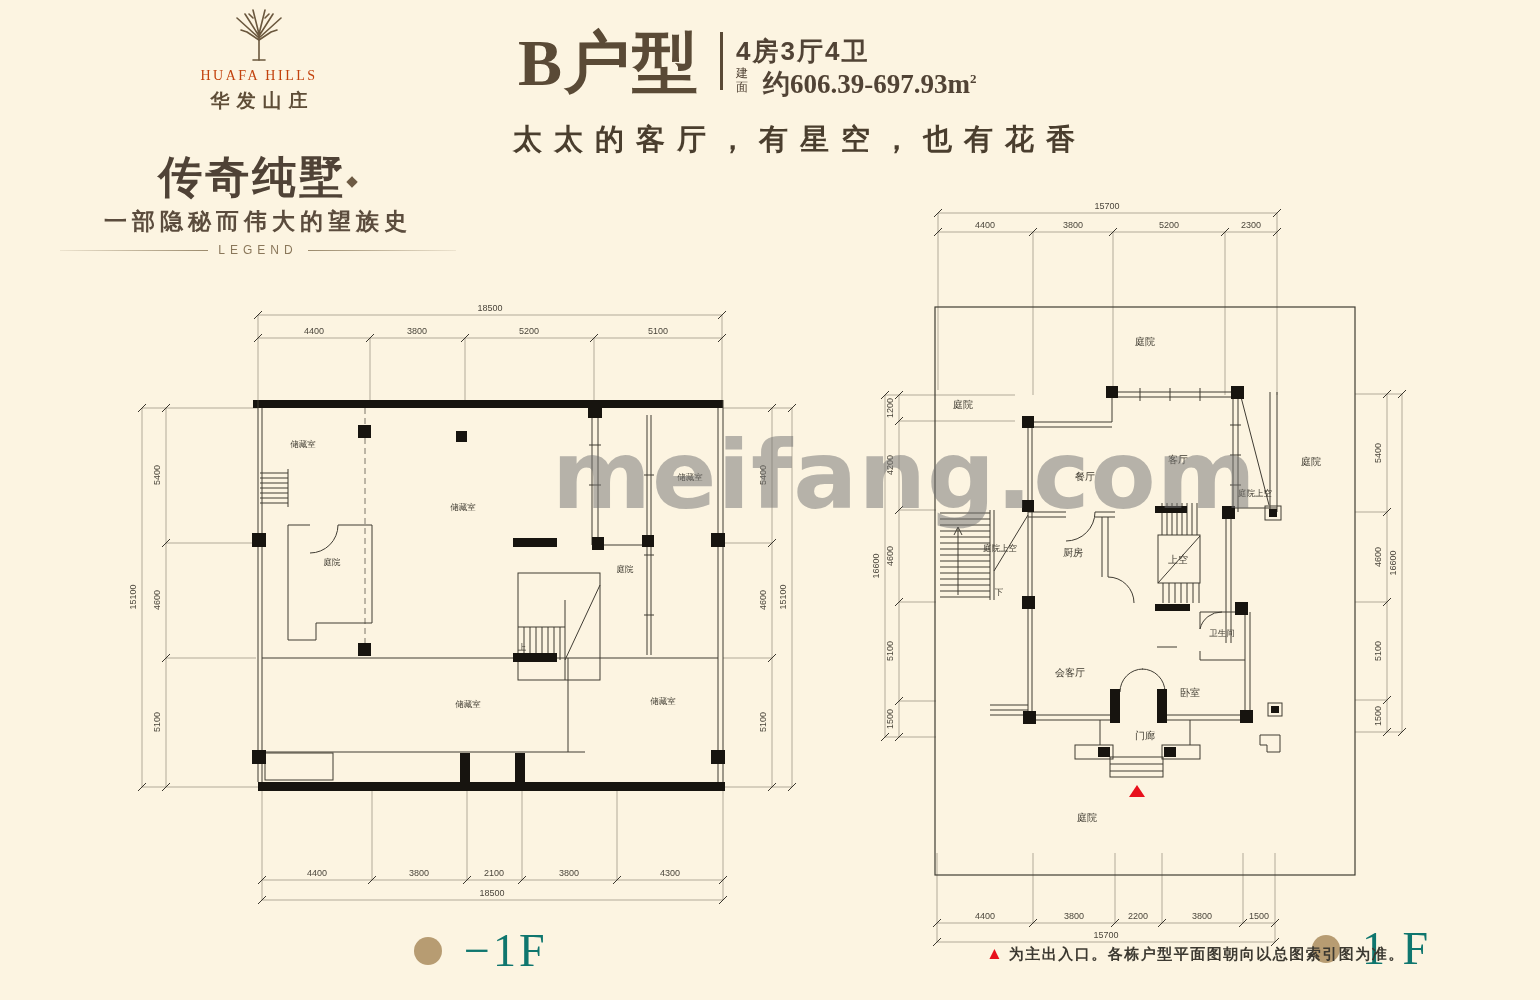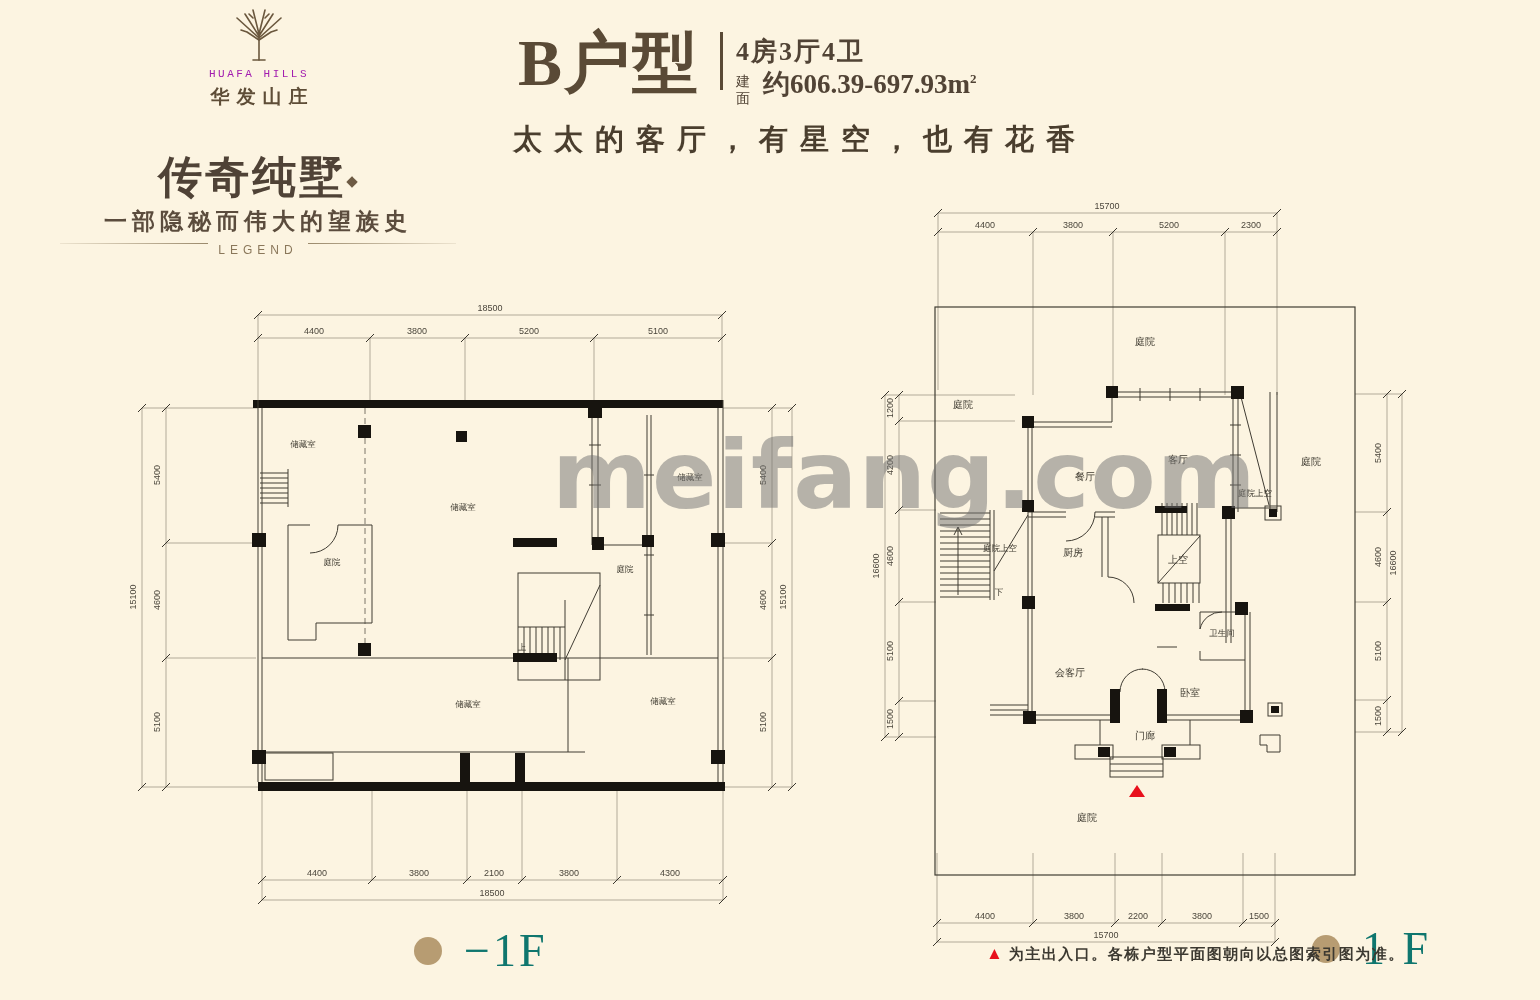--- a/index.html
+++ b/index.html
@@ -1,37 +1,37 @@
 <!DOCTYPE html>
 <html><head>
 <meta charset="utf-8">
 <style>
   html,body{margin:0;padding:0}
   body{width:1540px;height:1000px;background:#fcf4e1;position:relative;overflow:hidden;
        font-family:"Liberation Sans",sans-serif;color:#3d392f}
   .abs{position:absolute}
   
   .logo{left:175px;top:8px;width:168px;text-align:center}
-  .logo-en{font-family:Liberation Mono, monospace;font-size:11px;letter-spacing:2.5px;color:#a21caf;margin-top:2px}
+  .logo-en{font-family:Liberation Serif, serif;font-size:14px;letter-spacing:2.5px;color:#c2410c;margin-top:2px}
   .logo-cn{font-family:"Liberation Serif",serif;font-size:19px;font-weight:bold;letter-spacing:7px;color:#5e4d37;margin-top:4px;text-indent:7px}
   .slogan{left:38px;top:148px;width:440px;display:flex;justify-content:center;align-items:center;gap:0}
   .slogan-big{font-family:"Liberation Serif",serif;font-weight:bold;font-size:44px;color:#4f4236;letter-spacing:3px;white-space:nowrap}
   .slogan-dot{font-size:15px;color:#6d5a43;padding-top:6px}
   .tagline{left:38px;top:206px;width:440px;text-align:center;font-family:"Liberation Serif",serif;
            font-weight:bold;font-size:23px;letter-spacing:5px;color:#5b4c3d;white-space:nowrap}
-  .legendrow{left:60px;top:243px;width:396px;display:flex;gap:10px}
+  .legendrow{left:60px;top:243px;width:396px;display:flex;align-items:center;gap:10px}
   .legendrow .rule{flex:1;height:1px;background:linear-gradient(to right,rgba(150,133,104,.15),#9b8a6c)}
   .legendrow .rule.rt{background:linear-gradient(to left,rgba(150,133,104,.15),#9b8a6c)}
   .legend-txt{font-size:12px;letter-spacing:5px;color:#8a775a}
   
   .unit-title{left:518px;top:18px;font-family:"Liberation Serif",serif;font-weight:bold;font-size:66px;color:#5a4a36;letter-spacing:2px}
   .vdiv{left:720px;top:32px;width:3px;height:58px;background:#5a4a36}
-  .spec{left:736px;top:34px;font-size:26px;color:#514335;letter-spacing:2px;font-family:Liberation Serif, serif;font-weight:bold}
+  .spec{left:736px;top:34px;font-size:26px;color:#514335;letter-spacing:2px;font-family:Liberation Sans, sans-serif;font-weight:bold}
   .arealine{left:736px;top:66px;display:flex;align-items:flex-start}
-  .area-prefix{width:14px;font-size:14px;line-height:1.2;color:#514335;margin-top:7px;word-break:break-all}
+  .area-prefix{width:14px;font-size:12px;line-height:1.2;color:#514335;word-break:break-all}
   .area-val{font-family:"Liberation Serif",serif;font-weight:bold;font-size:27px;color:#514335;margin-left:13px}
   .area-sup{font-size:13px;vertical-align:super}
   .subtitle{left:513px;top:120px;font-family:"Liberation Serif",serif;font-weight:bold;font-size:29px;
             letter-spacing:12px;color:#4a3e2e;white-space:nowrap}
   
   svg .ln{stroke:#403c33;stroke-width:1;fill:none}
   svg .lw{stroke:#403c33;stroke-width:1.2;fill:none}
   svg .lt{stroke:#938b7b;stroke-width:.7;fill:none}
   svg .tk{stroke:#3a362d;stroke-width:1;fill:none}
   svg .bk{fill:#17140f;stroke:none}

